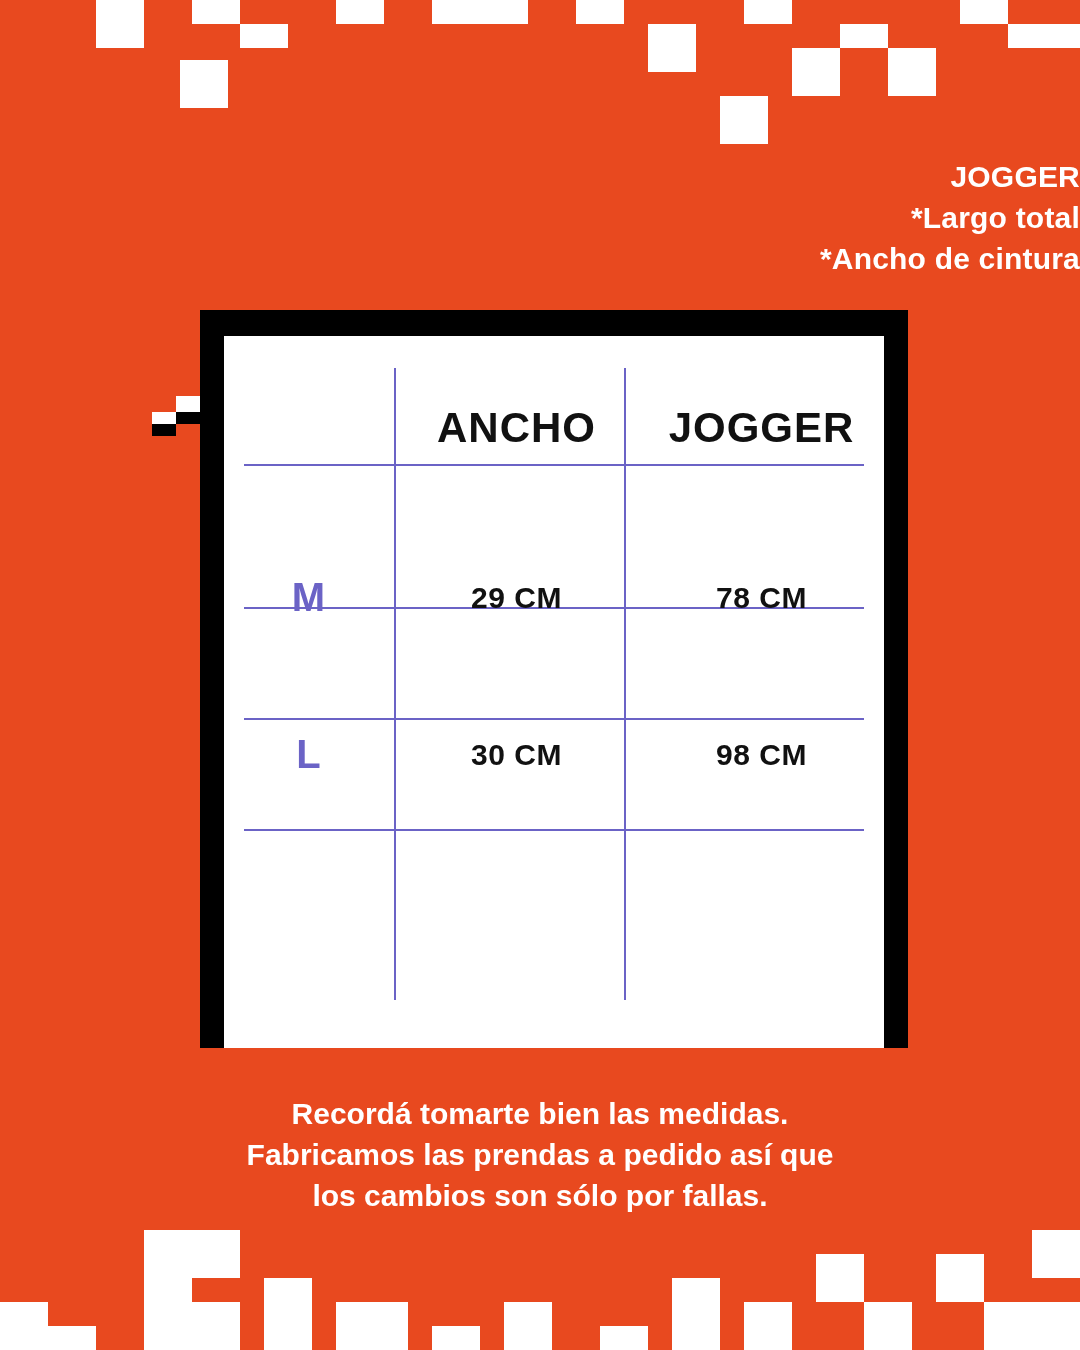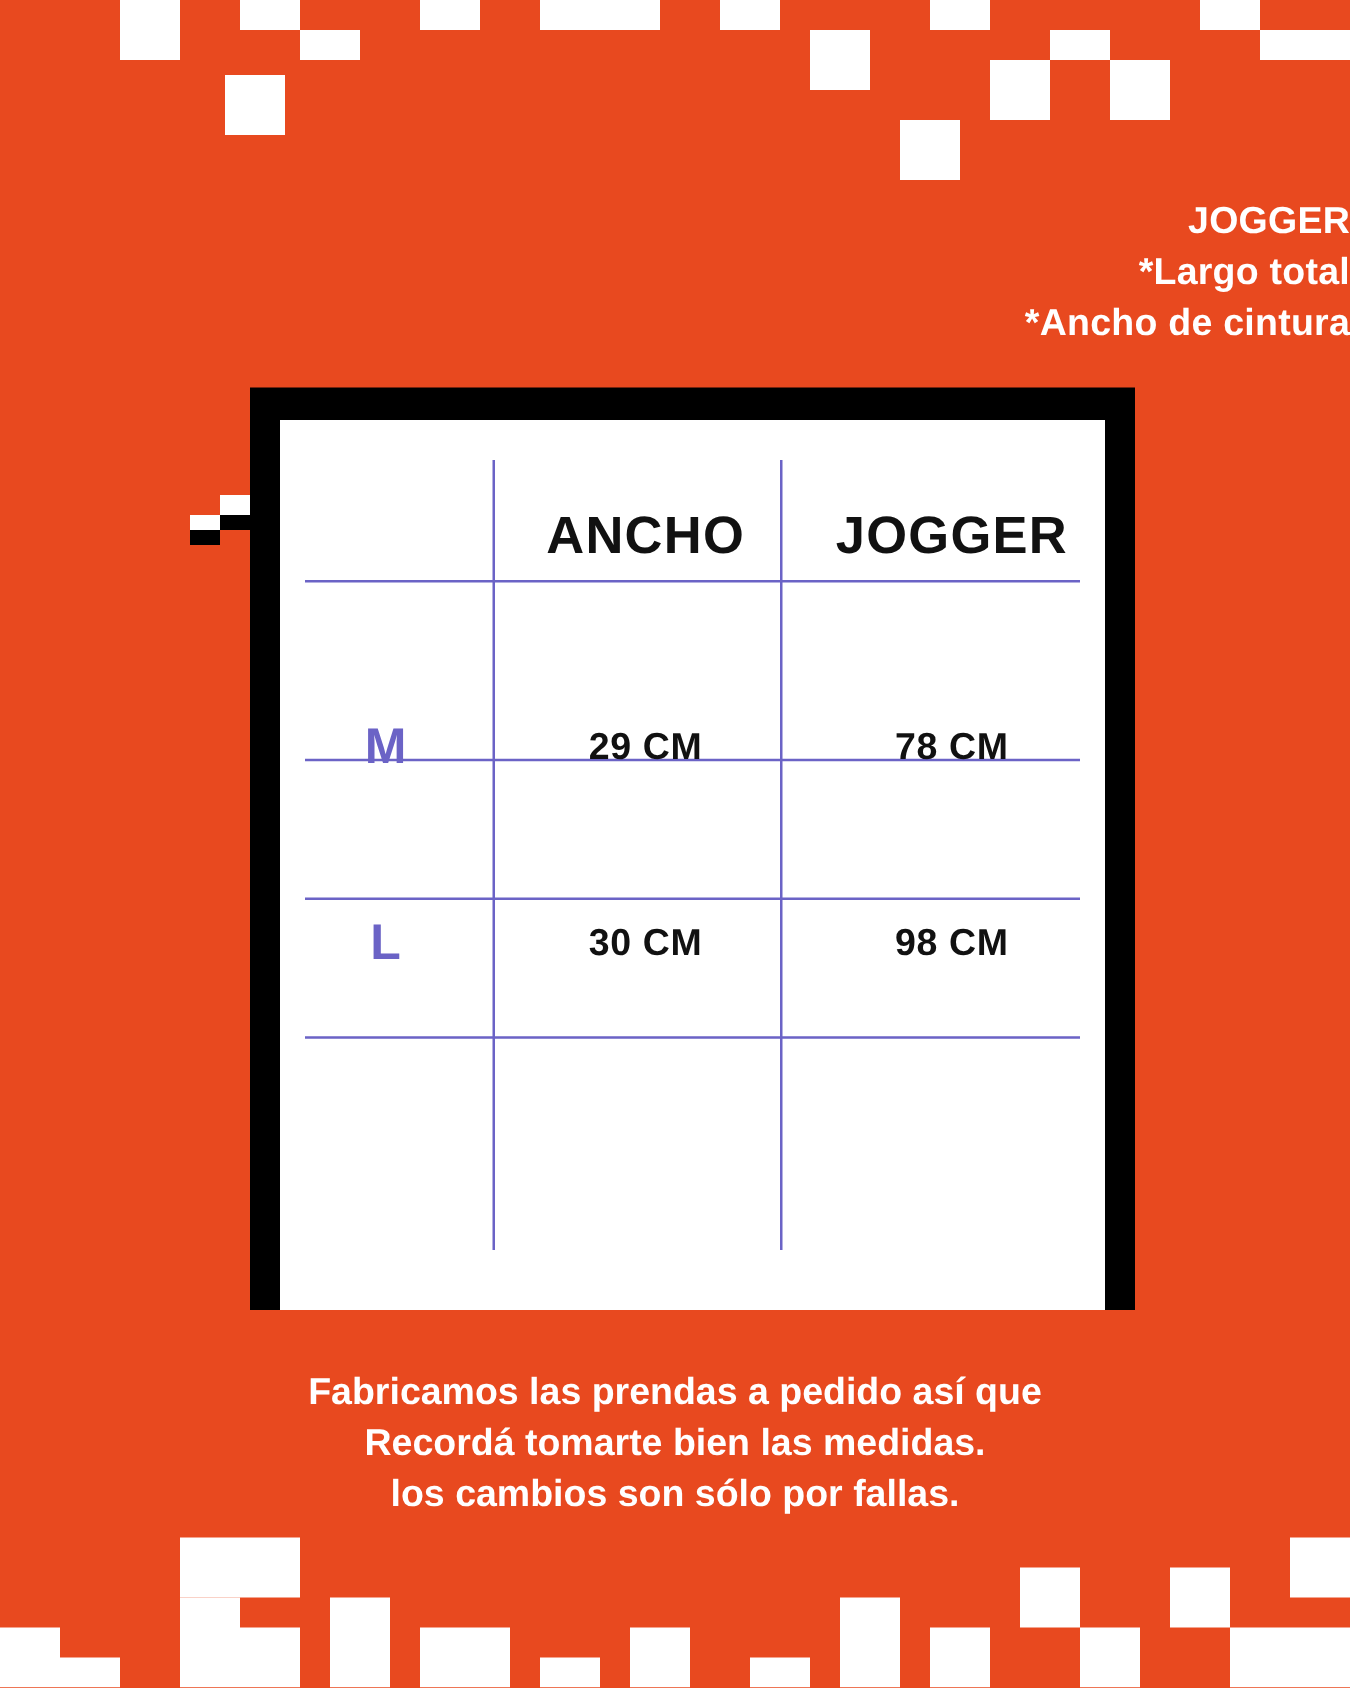--- a/index.html
+++ b/index.html
@@ -240,16 +240,16 @@
     </tr>
     <tr class="pad-row">
       <td></td>
       <td></td>
       <td></td>
     </tr>
   </tbody>
 </table>
 
 <div class="footer">
+  <span class="line">Recordá tomarte bien las medidas.</span>
   <span class="line">Fabricamos las prendas  a pedido así que</span>
-  <span class="line">Recordá tomarte bien las medidas.</span>
   <span class="line">los cambios son sólo por fallas.</span>
 </div>
 
 </body></html>

